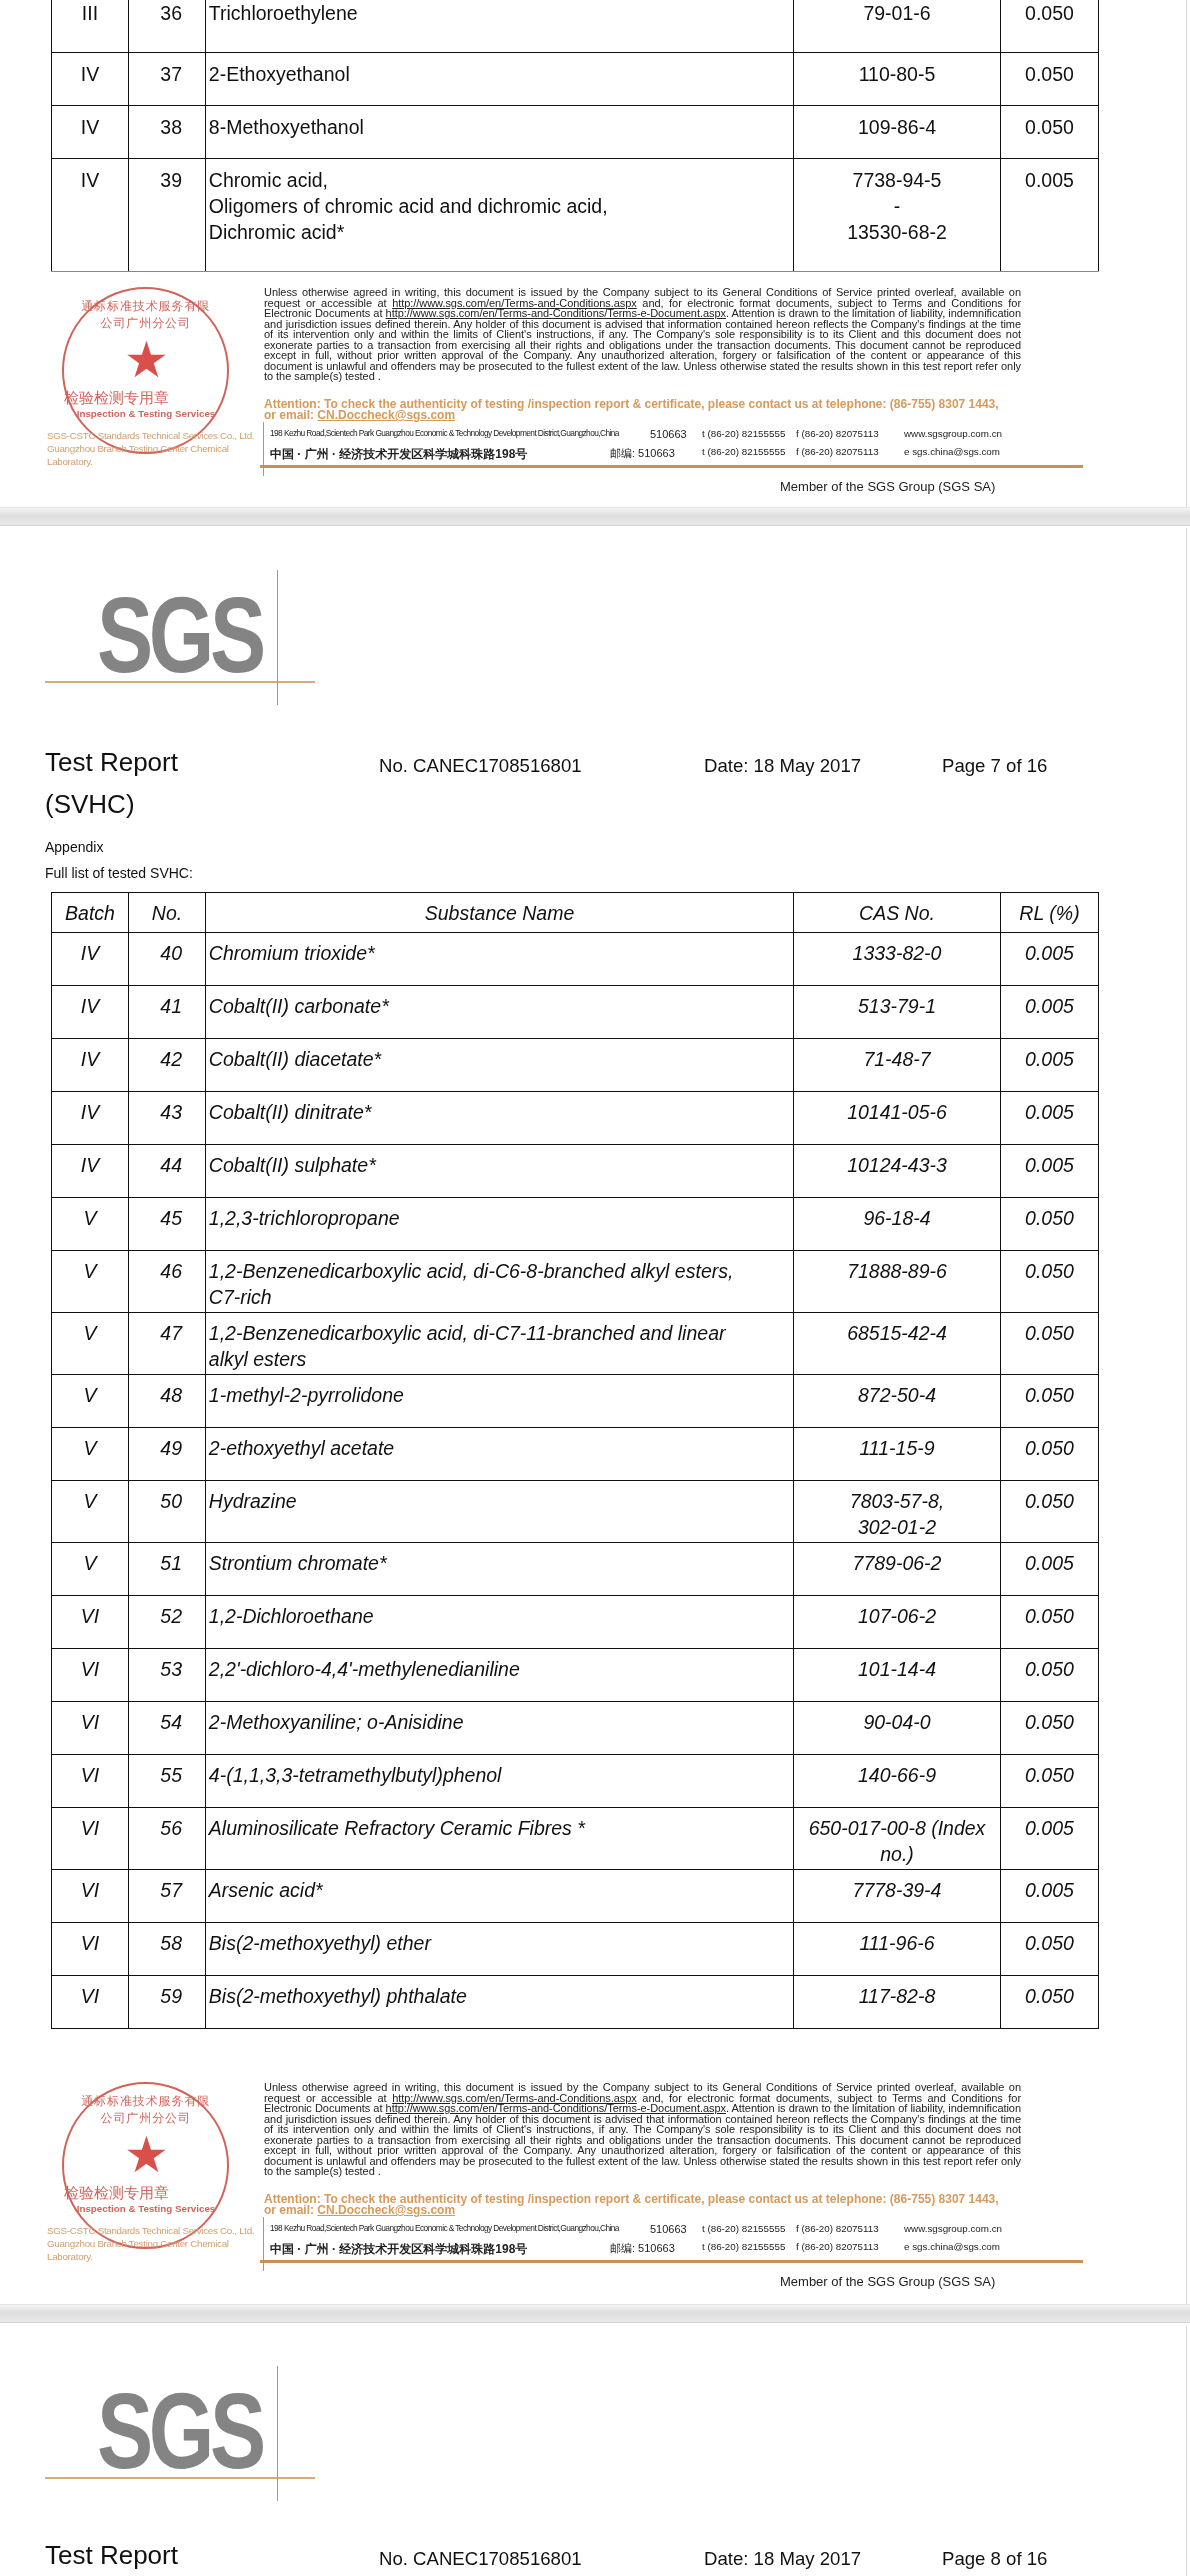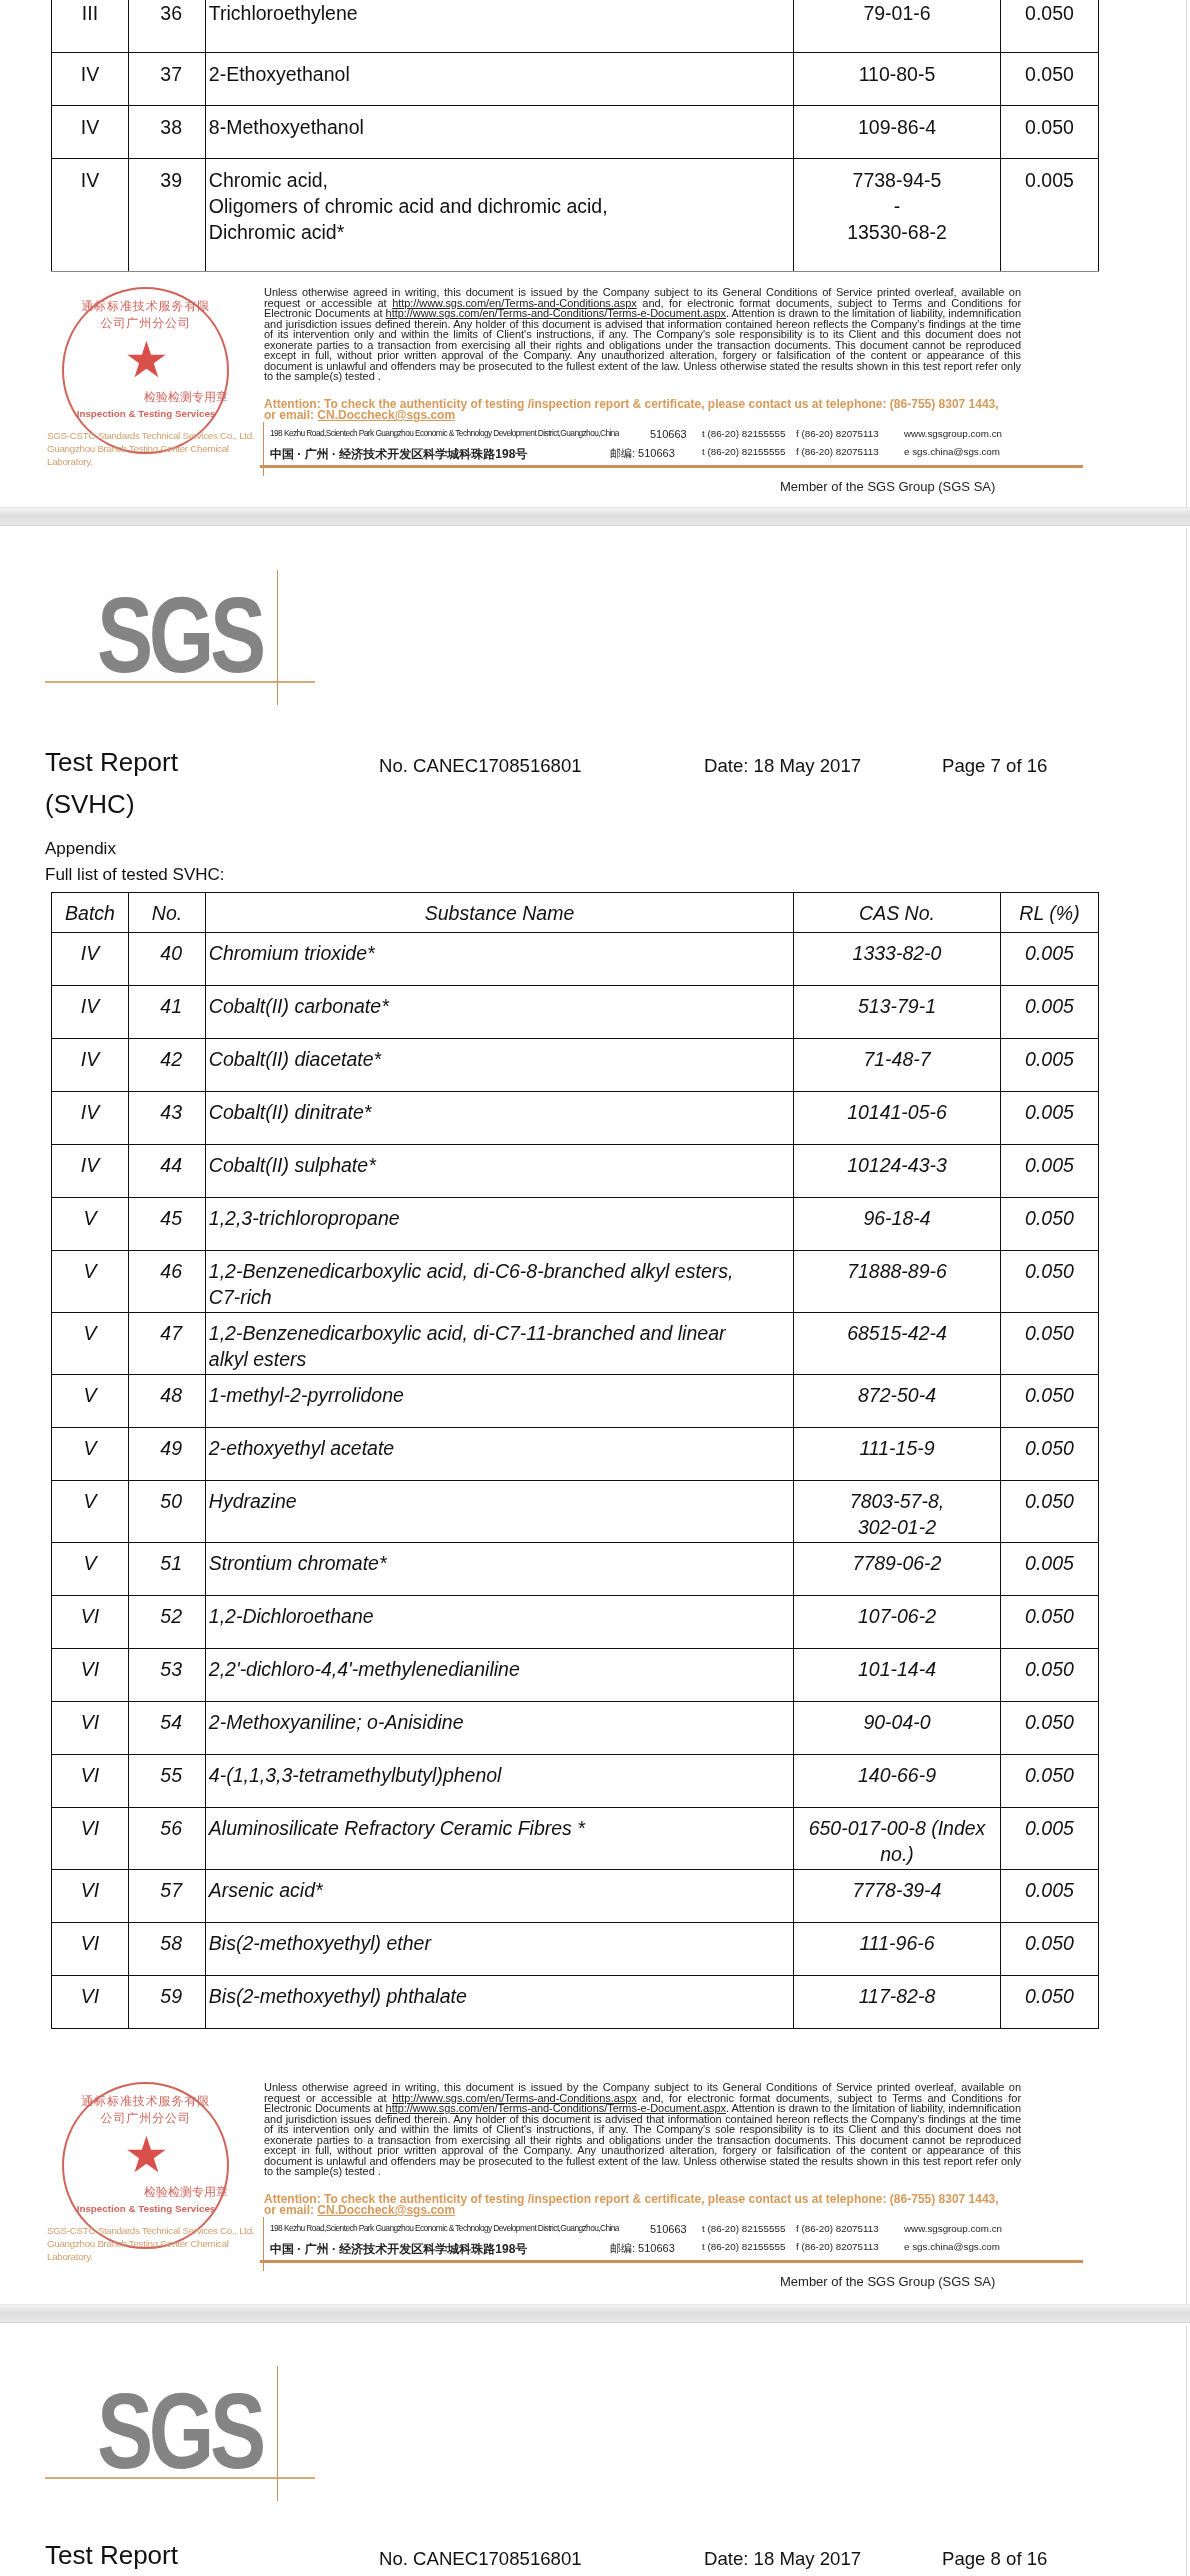--- a/index.html
+++ b/index.html
@@ -41,21 +41,21 @@
     border: 2.8px solid #c84a3e; border-radius: 50%; opacity: 0.85;
   }
   .stamp .ring-text {
     position: absolute; left: 16.7px; top: 9.3px; width: 130px; text-align: center;
     color: #c84a3e; font-size: 12px; letter-spacing: 0.9px; font-family: "DejaVu Serif", serif;
   }
   .stamp .star {
     position: absolute; left: 59px; top: 48px; width: 47px; height: 47px;
     color: #d2322a; font-size: 50px; line-height: 47px; text-align: center;
   }
-  .stamp .seal-cn { position: absolute; left: 0; top: 100px; width: 164px; text-align: right; color: #c84a3e; font-size: 12px; font-family: "DejaVu Serif", serif; }
+  .stamp .seal-cn { position: absolute; left: 0; top: 100px; width: 164px; text-align: left; color: #c84a3e; font-size: 15px; font-family: "DejaVu Serif", serif; }
   .stamp .seal-en { position: absolute; left: 0; top: 119px; width: 164px; text-align: center; color: #c84a3e; font-size: 9.8px; font-weight: bold; }
   .stamp-caption {
     position: absolute; left: 47px; width: 209px; color: #d2a070;
     font-size: 9.8px; line-height: 13px; letter-spacing: -0.3px;
   }
   .legal {
     position: absolute; left: 264px; top: 14px; width: 757px;
     font-size: 11px; line-height: 10.5px; text-align: justify; color: #222;
     font-family: "Liberation Sans", sans-serif; letter-spacing: -0.05px;
   }
@@ -73,21 +73,21 @@
   .logo-text {
     position: absolute; left: 52px; top: 1.9px; font-size: 108px; font-weight: bold;
     color: #848484; letter-spacing: -5.6px; line-height: 104px;
     font-family: "Liberation Sans", sans-serif; transform: scaleX(0.78); transform-origin: left;
   }
   .logo-hline { position: absolute; left: 0; top: 100px; width: 270px; height: 1.9px; background: #d8aa7a; }
   .logo-vline { position: absolute; left: 232px; top: -11px; width: 0.9px; height: 135px; background: #c9905a; }
 
   .rep-title { position: absolute; left: 45px; font-size: 26px; color: #111; }
   .rep-meta { position: absolute; font-size: 18.6px; color: #111; }
-  .sub-label { position: absolute; left: 45px; font-size: 17px; color: #111; }
+  .sub-label { position: absolute; left: 45px; font-size: 14px; color: #111; }
 </style>
 </head>
 <body>
 
 <div class="page-edge" style="top:0;height:507px;"></div>
 <div class="page-edge" style="top:528px;height:1777px;"></div>
 <div class="page-edge" style="top:2326px;height:250px;"></div>
 
 <table class="svhc" id="prev-table" style="top:-7.4px;">
   <tbody id="prev-body">

